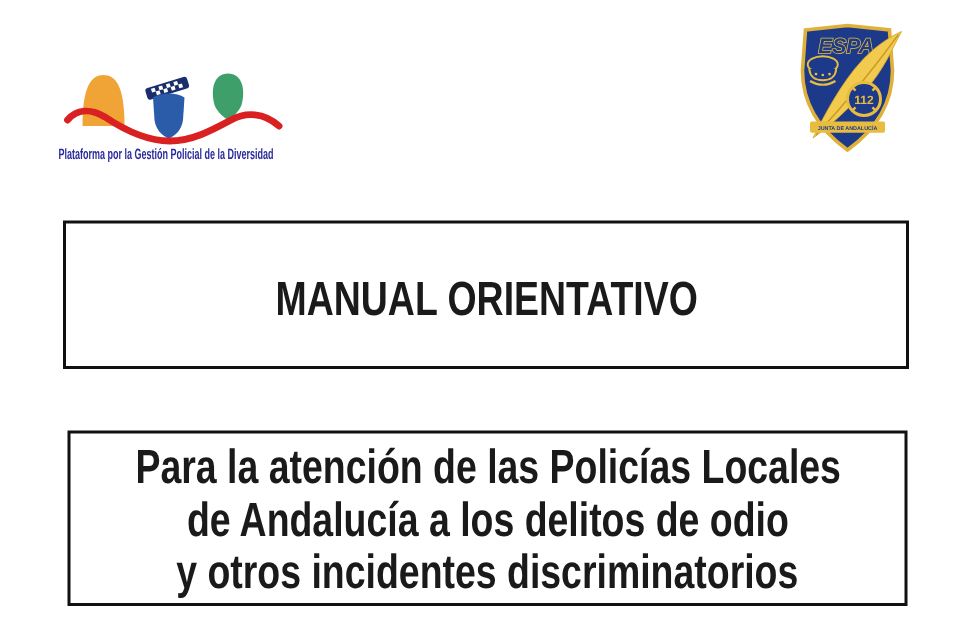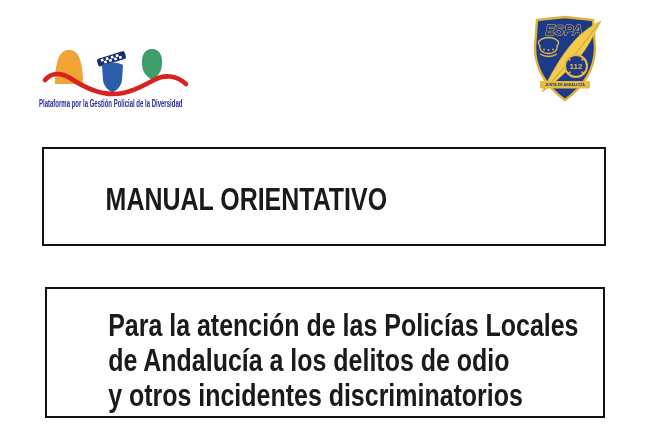--- a/index.html
+++ b/index.html
@@ -22,28 +22,28 @@
   }
   #right-caption .cline{display:block;white-space:nowrap;transform:scaleX(0.68);transform-origin:center;}
   #right-caption .bold{font-weight:bold;color:#2C4DA0;}
   #right-caption .fade{
     position:absolute;left:0;right:0;bottom:0;height:4px;
     background:linear-gradient(to bottom,rgba(255,255,255,0),#ffffff 90%);
   }
   
   .frame{
     position:absolute;border:2px solid #111111;background:#ffffff;
-    display:flex;flex-direction:column;justify-content:center;
+    display:flex;flex-direction:column;align-items:center;justify-content:center;
   }
   #title-box{left:42px;top:147px;width:560px;height:95px;}
   #title-box .big{
     font-size:32px;font-weight:bold;color:#1A1A1A;white-space:nowrap;
     transform:scaleX(0.78);transform-origin:center;padding-top:6px;
   }
-  #subtitle-box{left:45px;top:287px;width:556px;height:111px;padding-top:16px;}
+  #subtitle-box{left:45px;top:287px;width:556px;height:111px;padding-top:2px;}
   #subtitle-box .line{
     font-size:32px;font-weight:bold;color:#1A1A1A;line-height:35px;white-space:nowrap;
     transform:scaleX(0.78);transform-origin:center;
   }
 </style>
 </head>
 <body>
 
 <div id="page">
 

